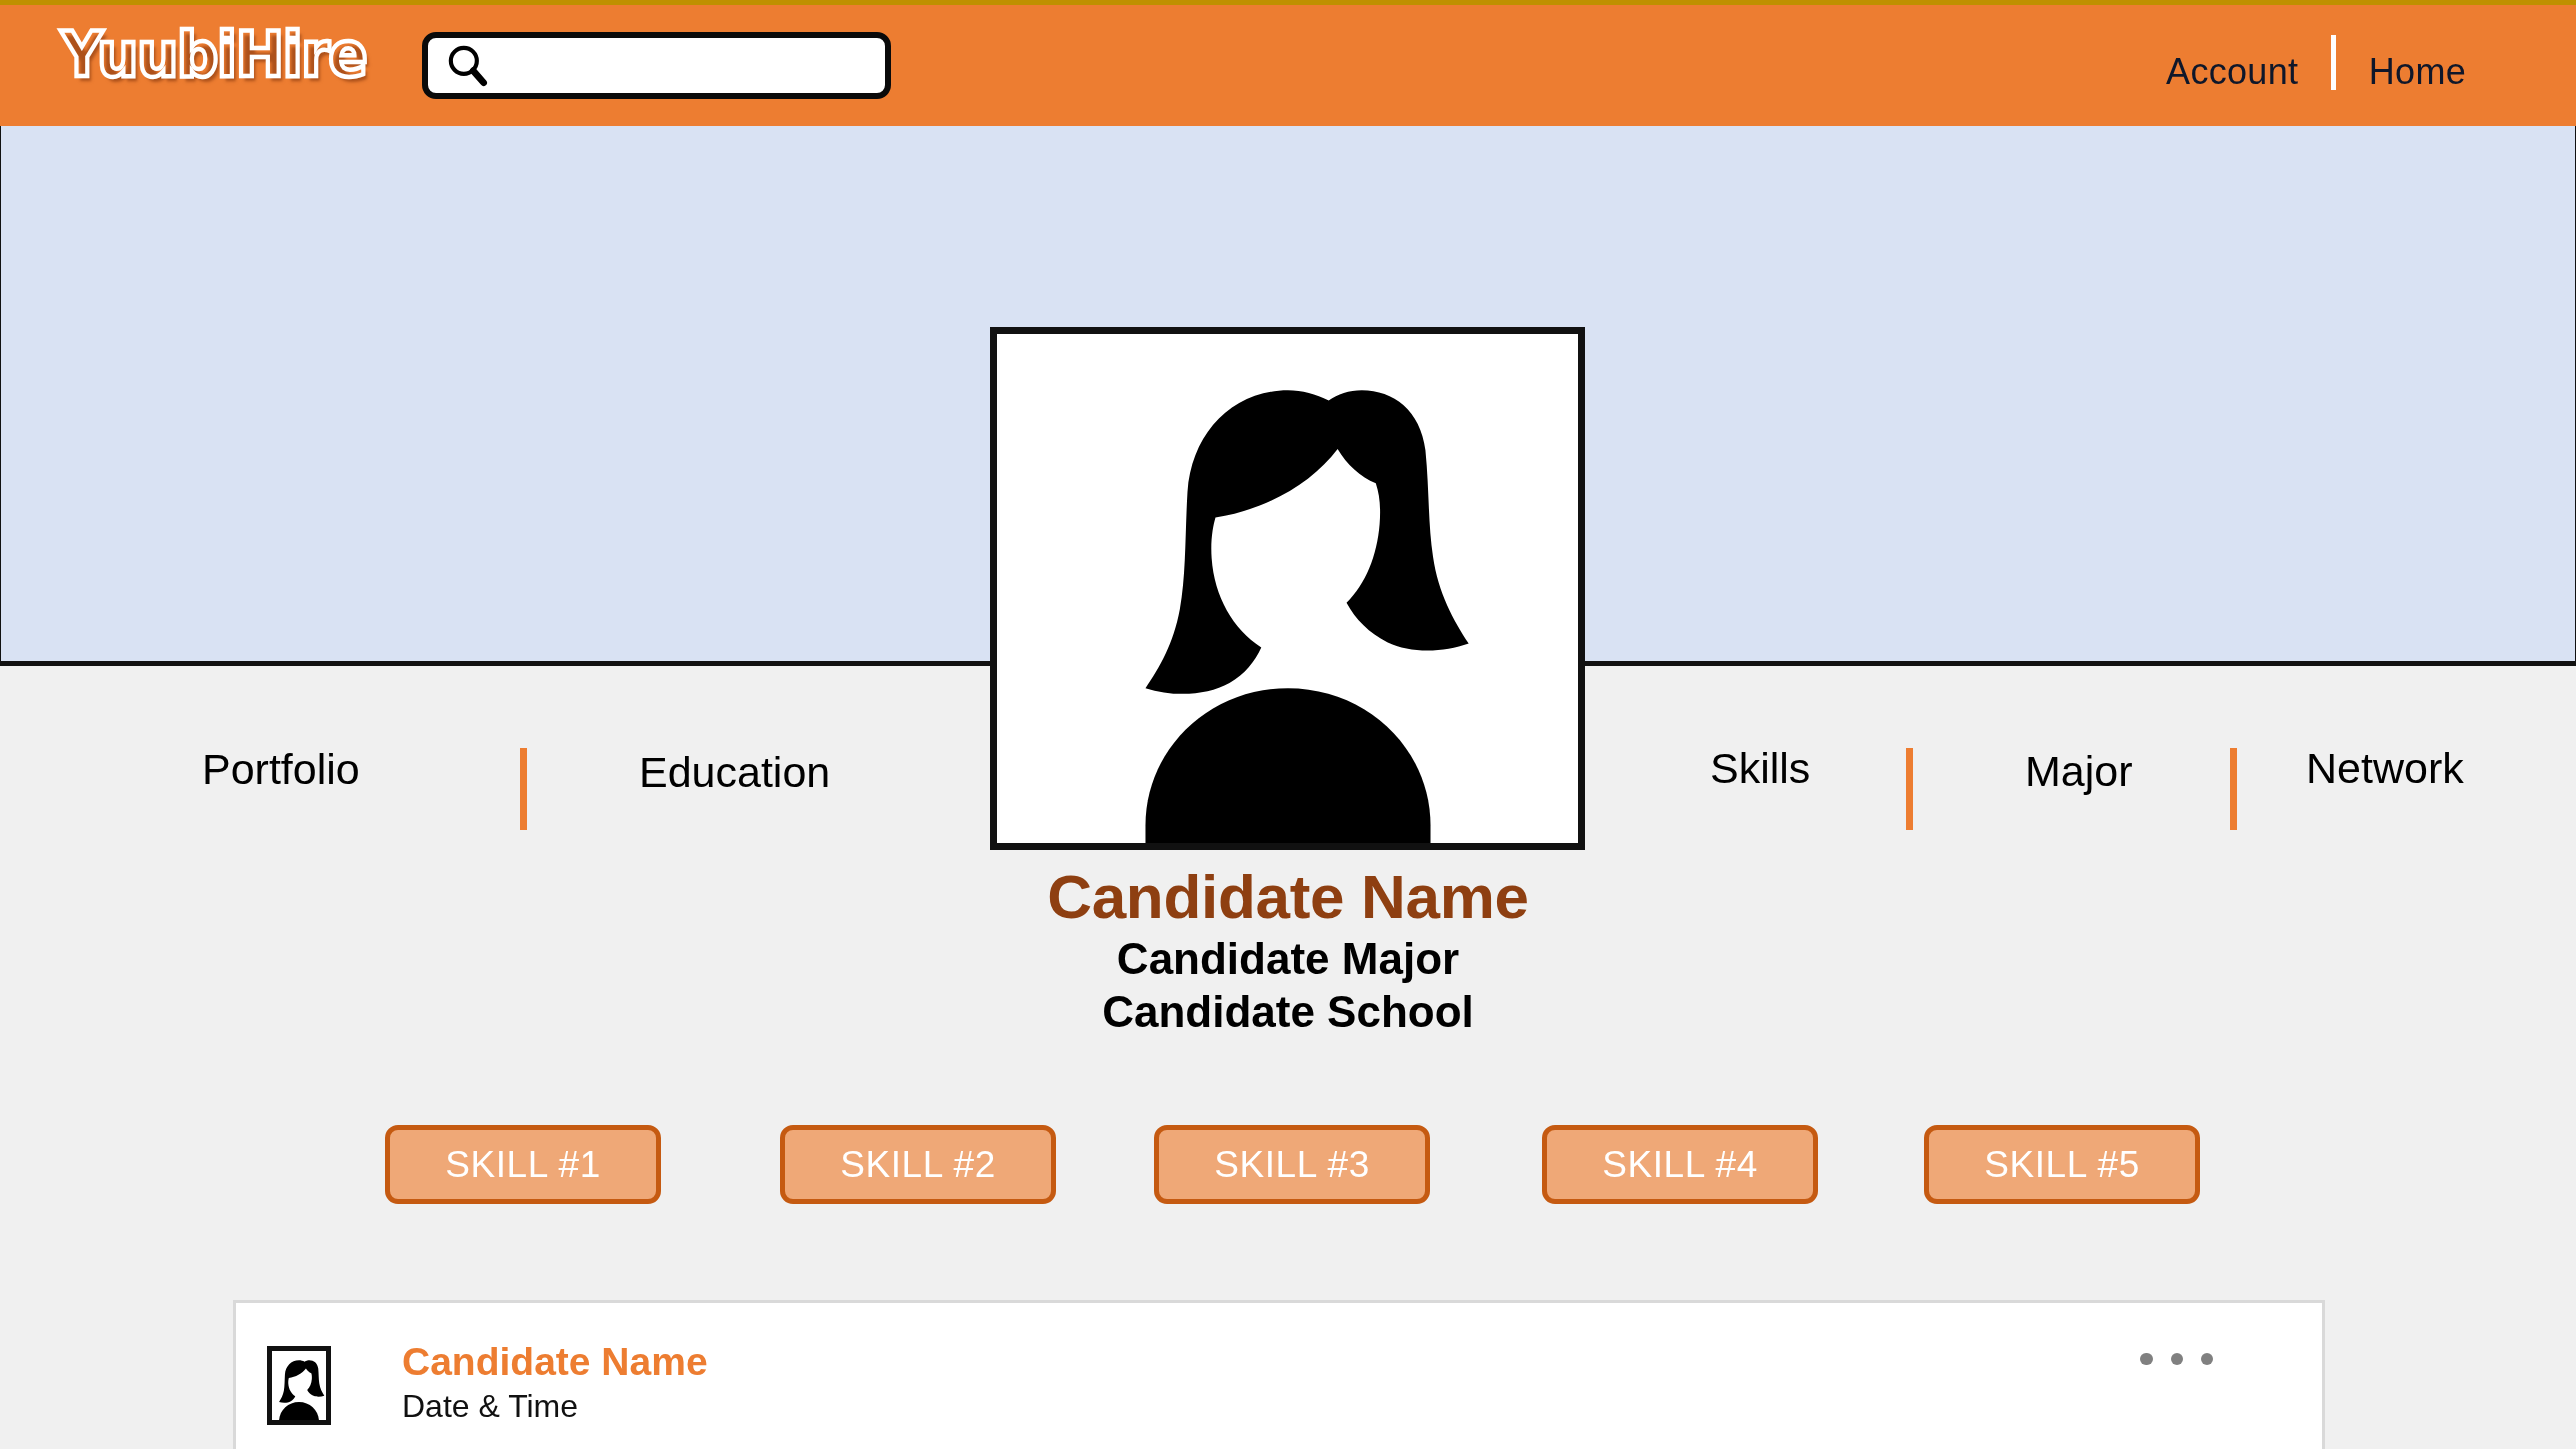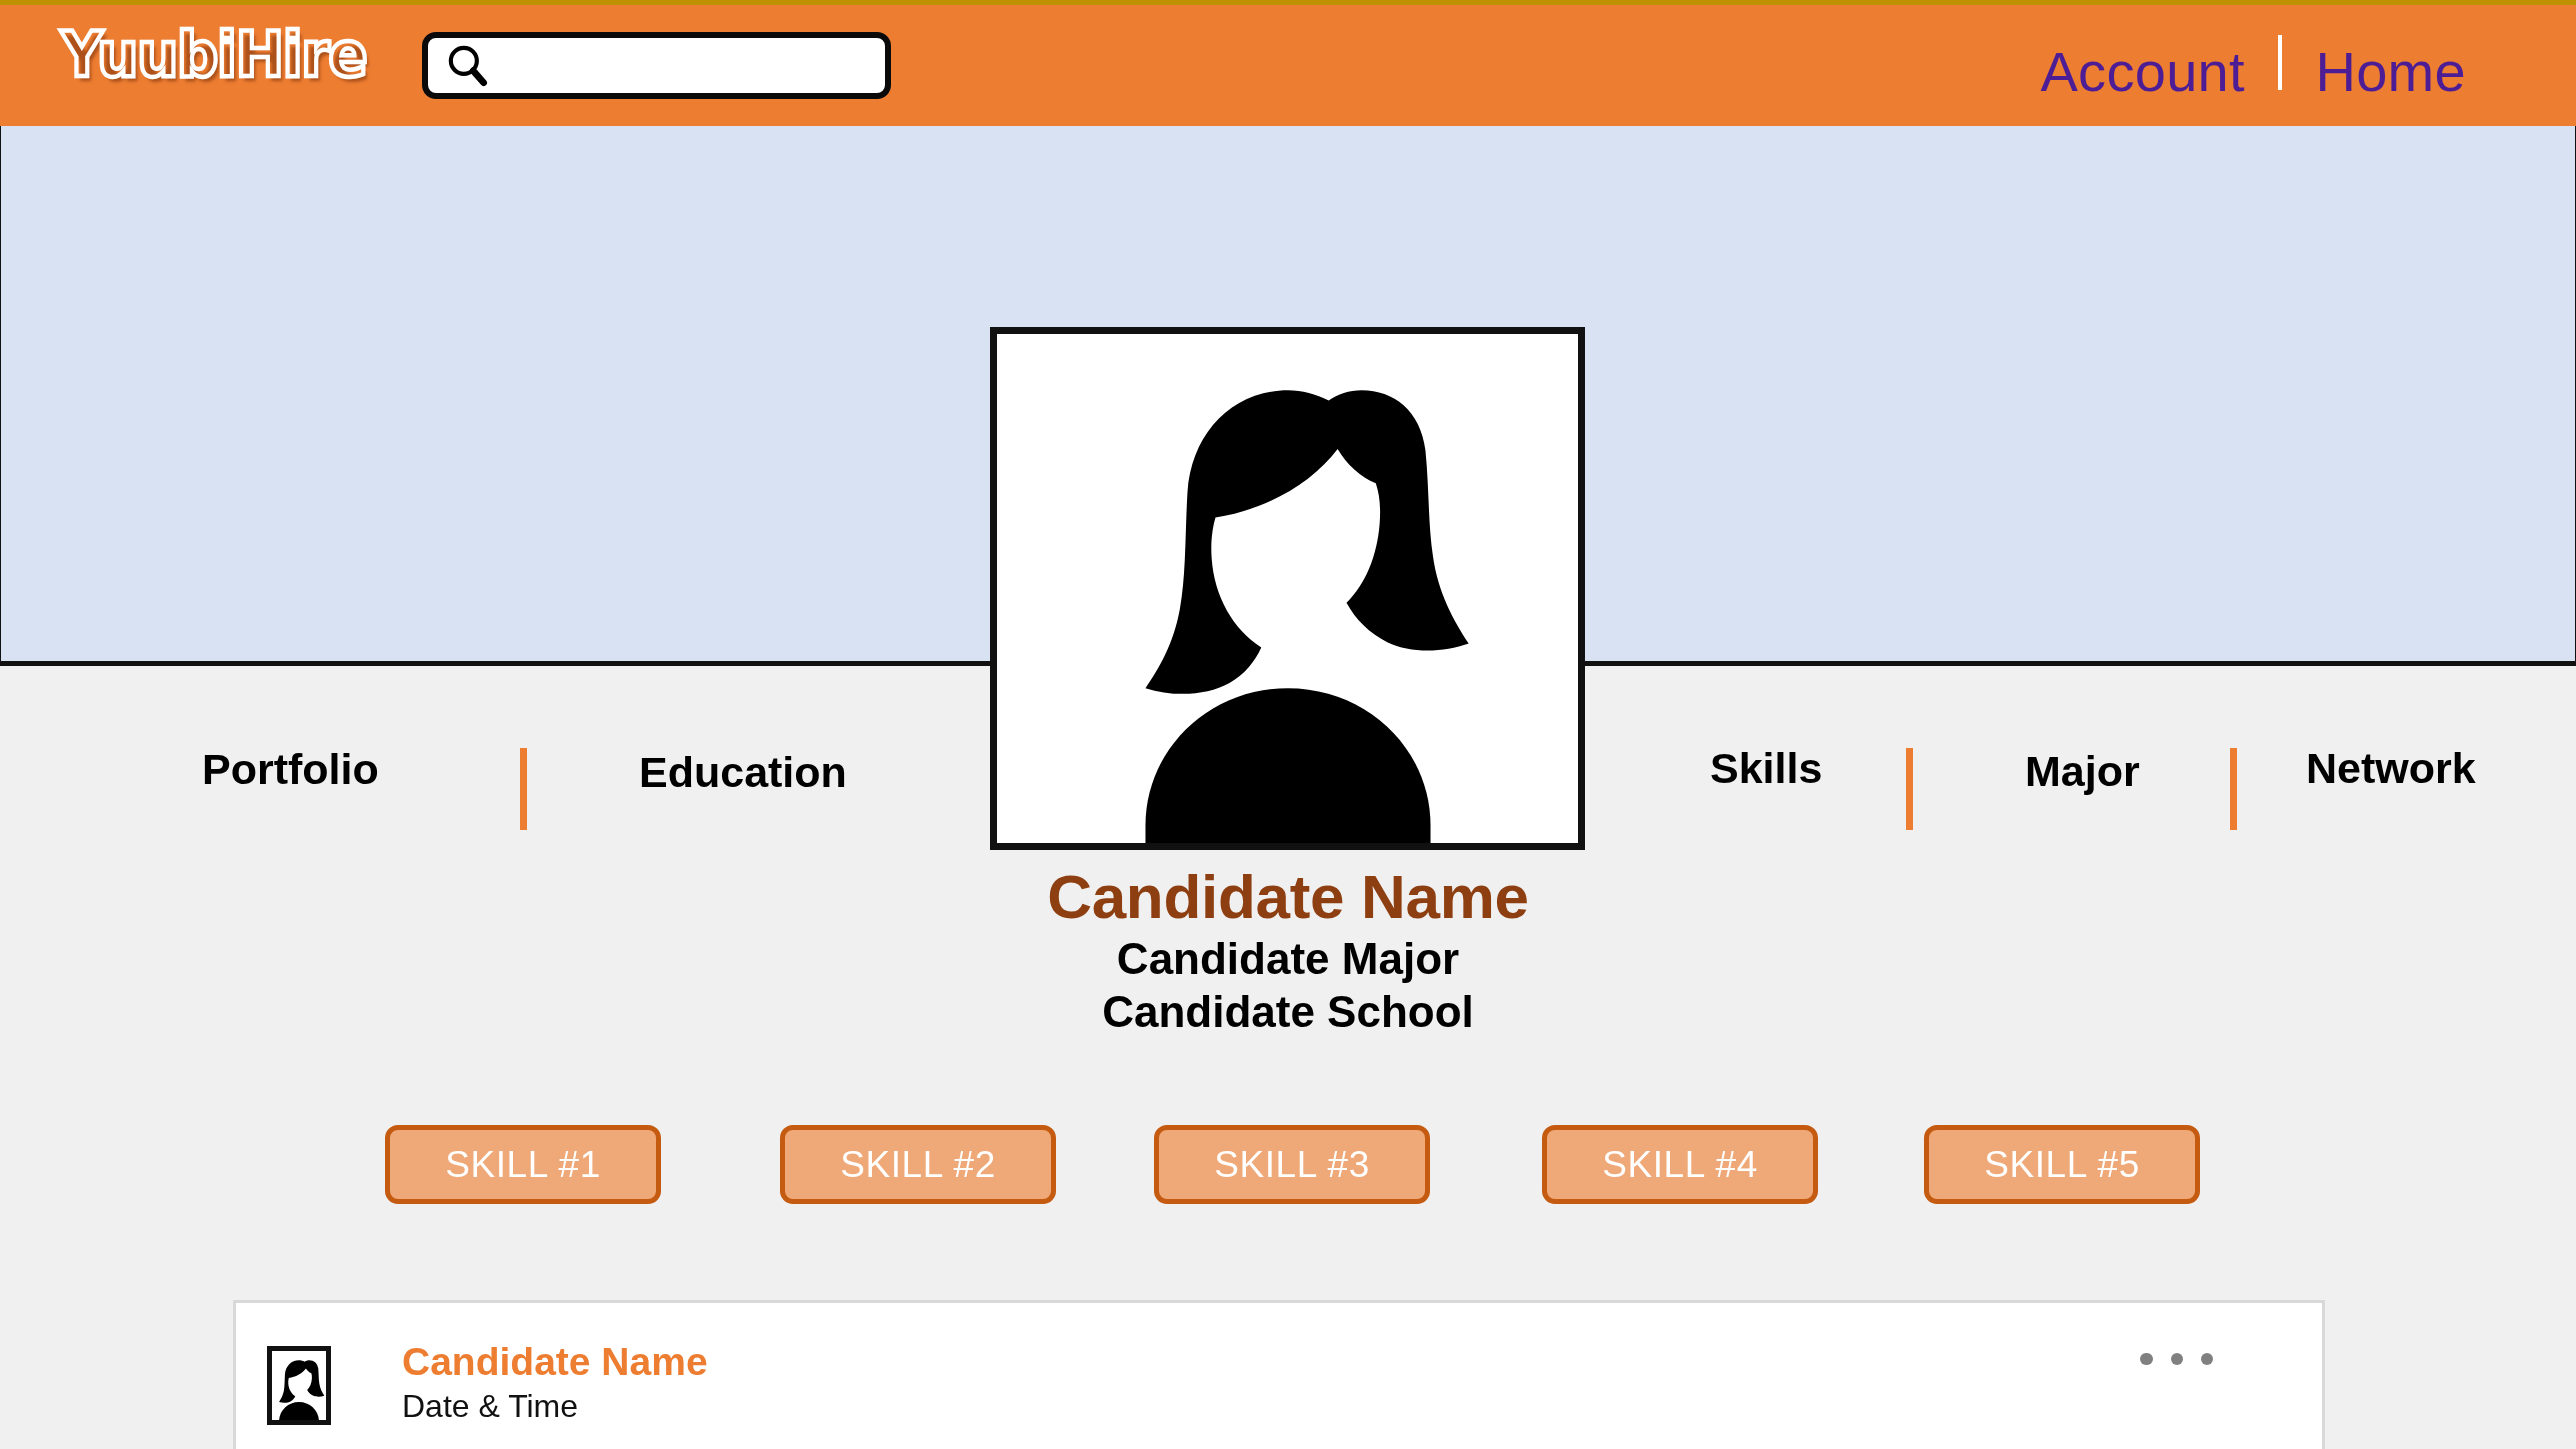--- a/index.html
+++ b/index.html
@@ -49,23 +49,23 @@
     flex:1; border:none; outline:none; background:transparent;
     font-family:"Liberation Sans", sans-serif;
     font-size:28px; color:#222; padding-right:13px;
   }
 
   .nav-right {
     position:absolute; right:77px; top:0; height:115px;
     display:flex; align-items:center; gap:0;
   }
   .nav-link {
-    color:#4c1d95;
-    font-family:"Liberation Sans", sans-serif;
-    font-size:56px; font-weight:400;
+    color:#0f172a;
+    font-family:"Liberation Sans", sans-serif;
+    font-size:36px; font-weight:400;
     letter-spacing:0.3px;
     white-space:nowrap;
     padding:0 33px;
     cursor:pointer;
     margin-top:18px;
   }
   .nav-sep { width:4.5px; height:55px; background:#FFFFFF; }
 
   
   .banner {
@@ -86,21 +86,21 @@
     overflow:hidden;
     z-index:40;
   }
   .photo-frame svg { position:absolute; left:50%; top:36px; transform:translateX(-50%); width:412px; height:509px; }
 
   
   .tabs { position:absolute; left:0; top:708px; width:2576px; height:155px; z-index:10; }
   .tab {
     position:absolute; top:0;
     font-family:"Liberation Sans", sans-serif;
-    font-size:43px; font-weight:bold; color:#000000;
+    font-size:43px; font-weight:normal; color:#000000;
     white-space:nowrap; cursor:pointer;
   }
   .tab-div { position:absolute; width:7px; height:82px; background:#ED7D31; top:40px; }
 
   .t-portfolio { left:202px; top:37px; }
   .t-education { left:639px; top:40px; }
   .t-skills    { left:1710px; top:36px; }
   .t-posts     { left:2025px; top:39px; }
   .t-network   { left:2306px; top:36px; }
 

